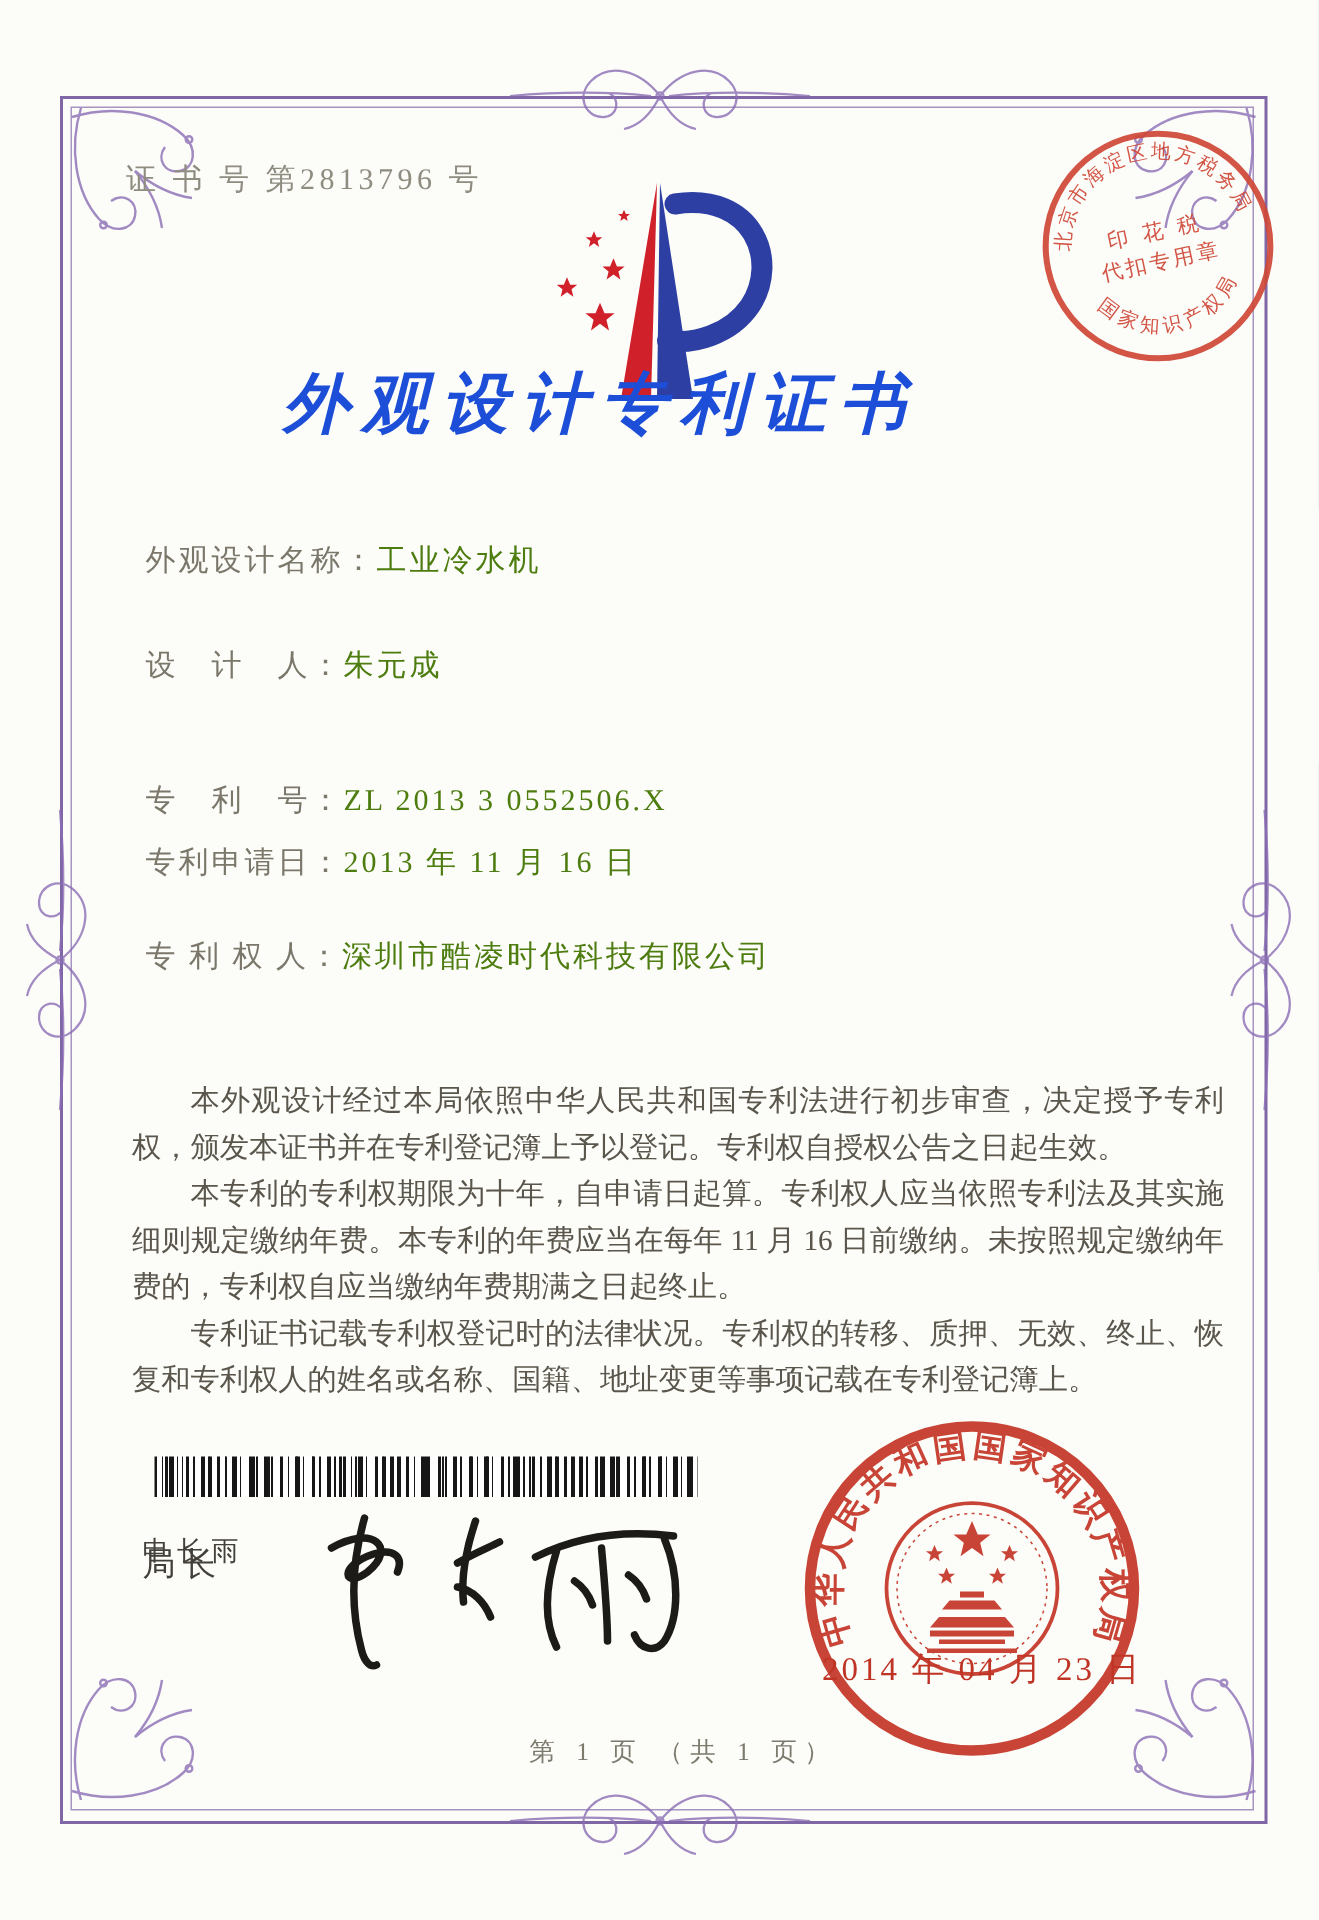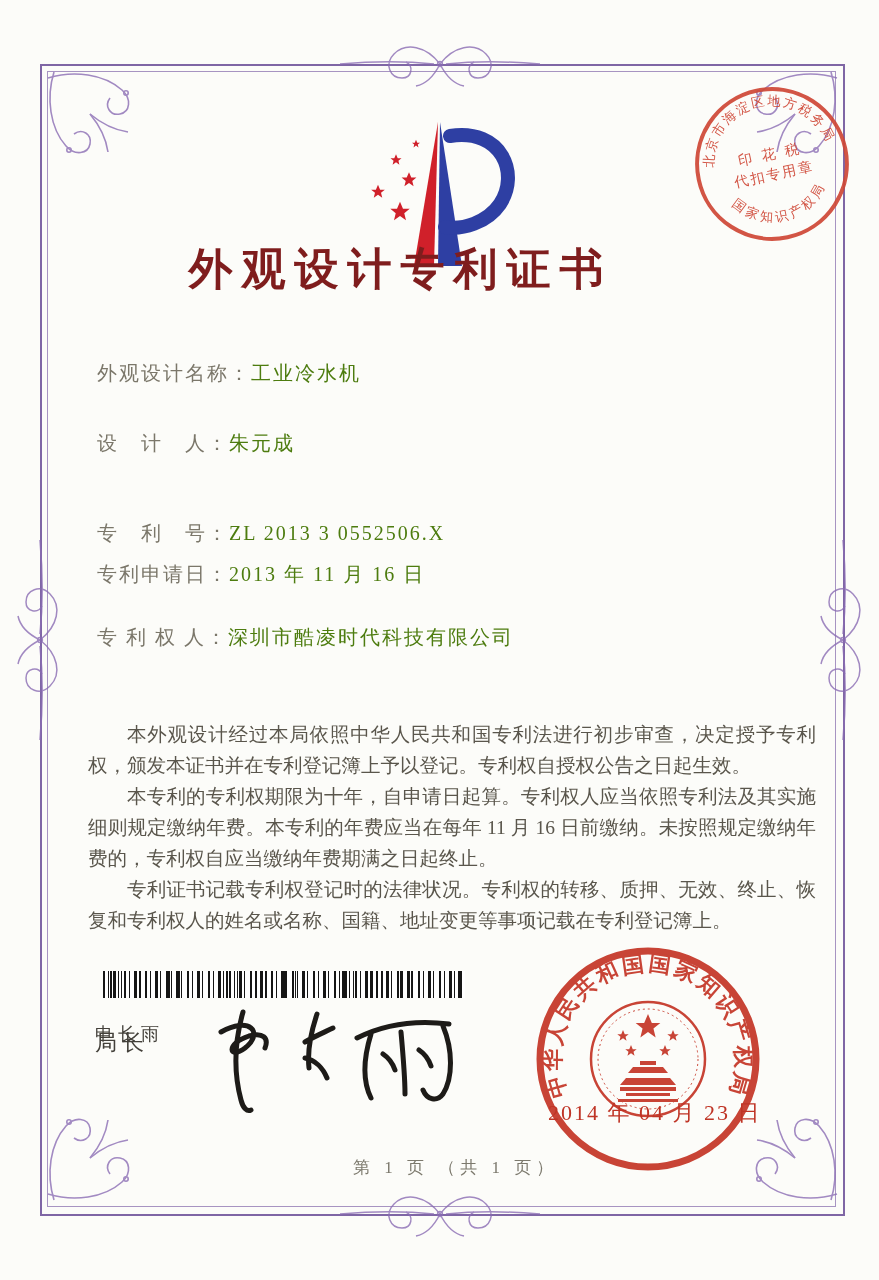--- a/index.html
+++ b/index.html
@@ -13,21 +13,21 @@
   .flourish svg,.medallion svg{display:block;width:100%;height:100%;}
   .fl-tr{transform:scaleX(-1);}
   .fl-bl{transform:scaleY(-1);}
   .fl-br{transform:scale(-1,-1);}
   .medallion{position:absolute;width:220px;height:60px;}
   .med-left{transform:rotate(90deg);}
   .med-right{transform:rotate(90deg);}
 
   
   .cert-no{position:absolute;left:84px;top:106px;font-size:20px;letter-spacing:3px;color:#8f8c80;}
-  .title{position:absolute;left:0;top:240px;width:801px;text-align:center;font-size:44px;font-weight:700;letter-spacing:9px;color:#7f1d1d;}
+  .title{position:absolute;left:0;top:240px;width:801px;text-align:center;font-size:44px;font-weight:700;letter-spacing:9px;color:#1d4ed8;font-style:italic;}
 
   
   .logo{position:absolute;left:350px;top:120px;width:180px;height:165px;}
 
   
   .tax-seal{position:absolute;left:686px;top:78px;width:172px;height:172px;transform:rotate(-12deg);opacity:.92;}
   .tax-seal text{fill:#cf4736;font-family:"Liberation Serif","DejaVu Serif",serif;}
 
   
   .field{position:absolute;left:97px;font-size:20px;letter-spacing:2px;color:#7b776a;white-space:nowrap;}
@@ -123,20 +123,21 @@
       <svg viewBox="0 0 220 60">
         <use href="#edge-medallion"></use>
       </svg>
     </div>
   <div class="medallion med-right" style="left:733px;top:610px;">
       <svg viewBox="0 0 220 60">
         <use href="#edge-medallion"></use>
       </svg>
     </div>
 
+  <div class="cert-no">证 书 号 第2813796 号</div>
 
   <div class="logo">
     <svg viewBox="0 0 180 165">
       <polygon points="88,2 84,146 64,146" fill="#d0202a"></polygon>
       <polygon points="90,2 112,146 88,146" fill="#2e3fa3"></polygon>
       <path d="M100,16 C152,8 170,54 150,84 C137,103 112,110 95,107" fill="none" stroke="#2e3fa3" stroke-width="14" stroke-linecap="round"></path>
       <use href="#star" transform="translate(66,24) scale(0.42)" fill="#d0202a"></use>
       <use href="#star" transform="translate(46,40) scale(0.58)" fill="#d0202a"></use>
       <use href="#star" transform="translate(59,60) scale(0.78)" fill="#d0202a"></use>
       <use href="#star" transform="translate(28,72) scale(0.72)" fill="#d0202a"></use>

